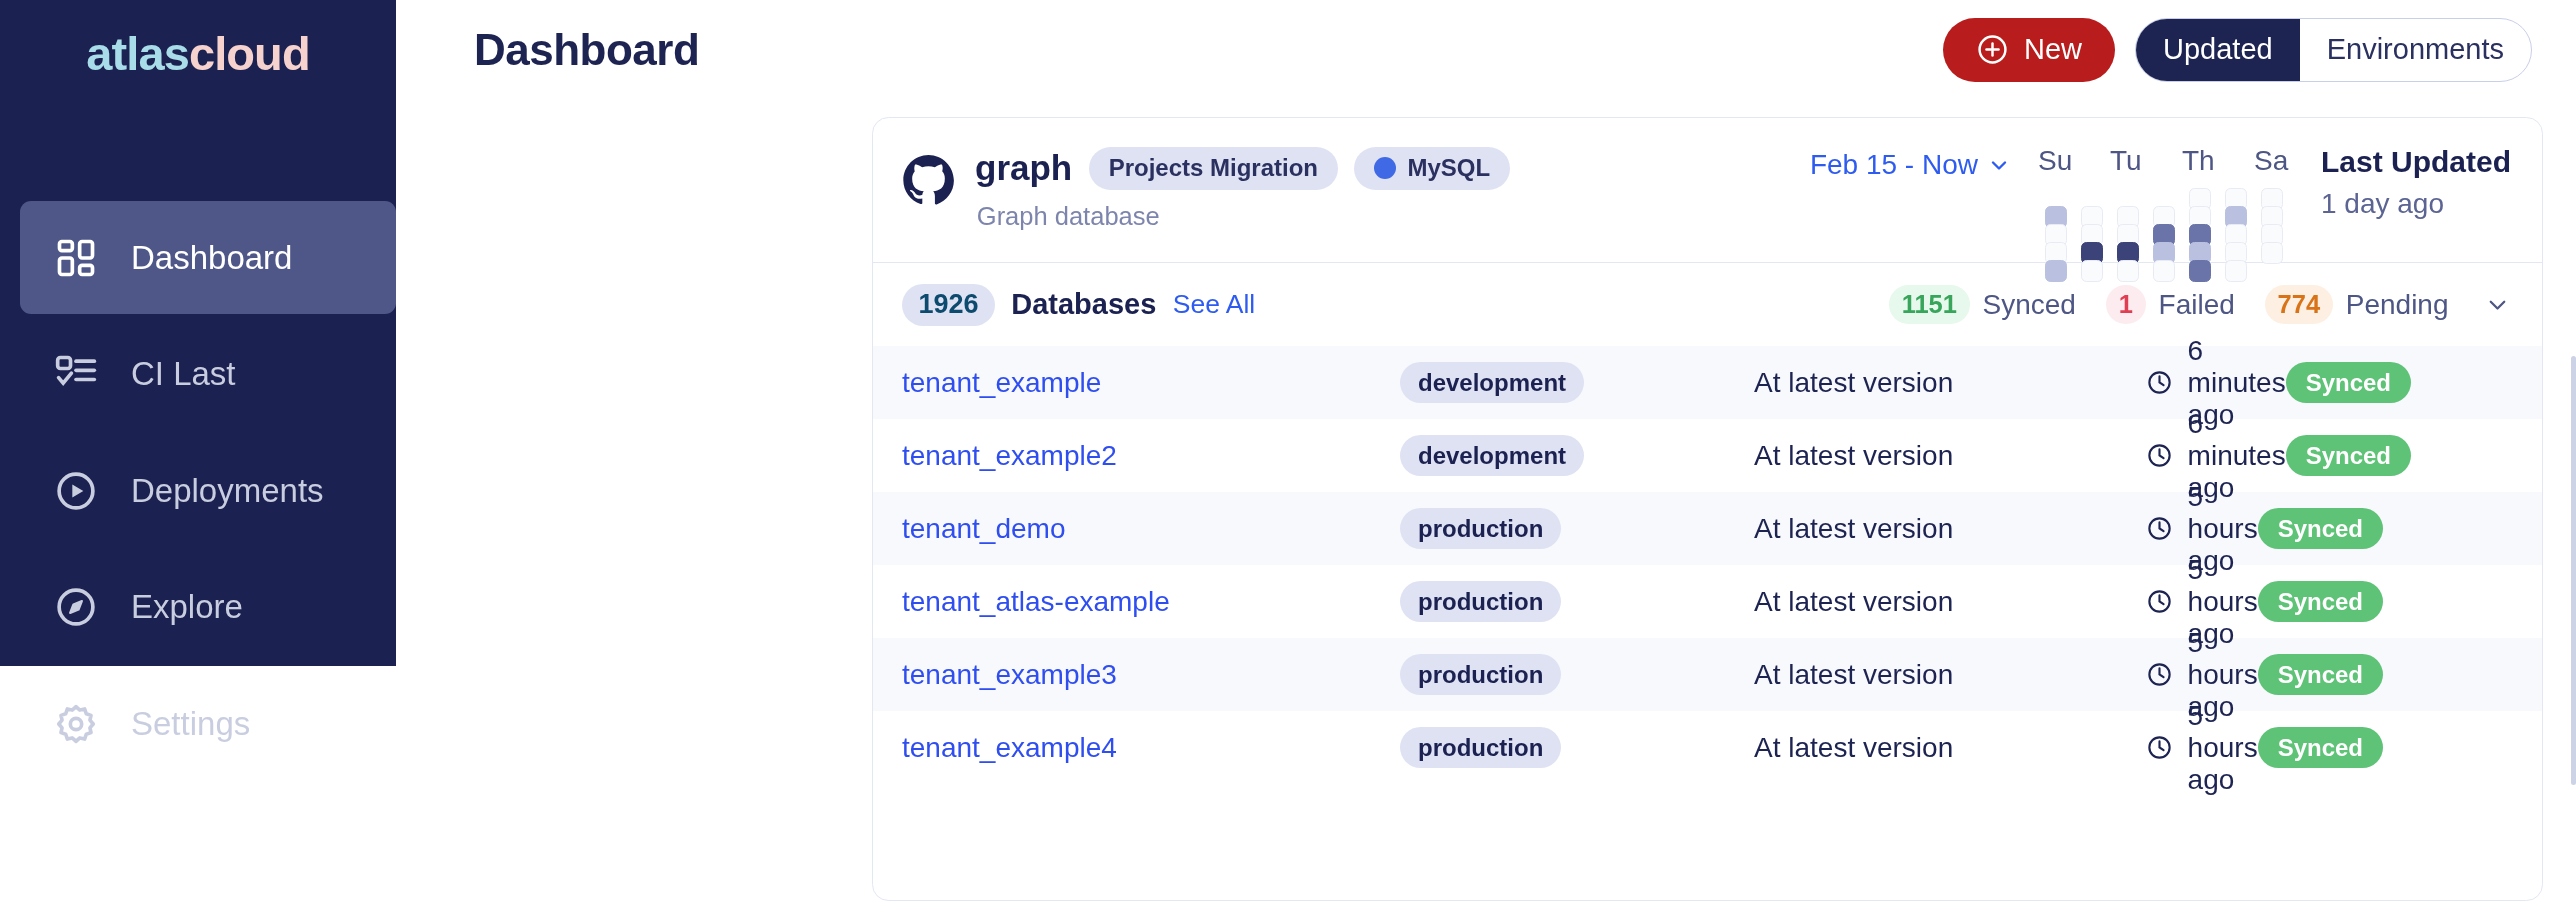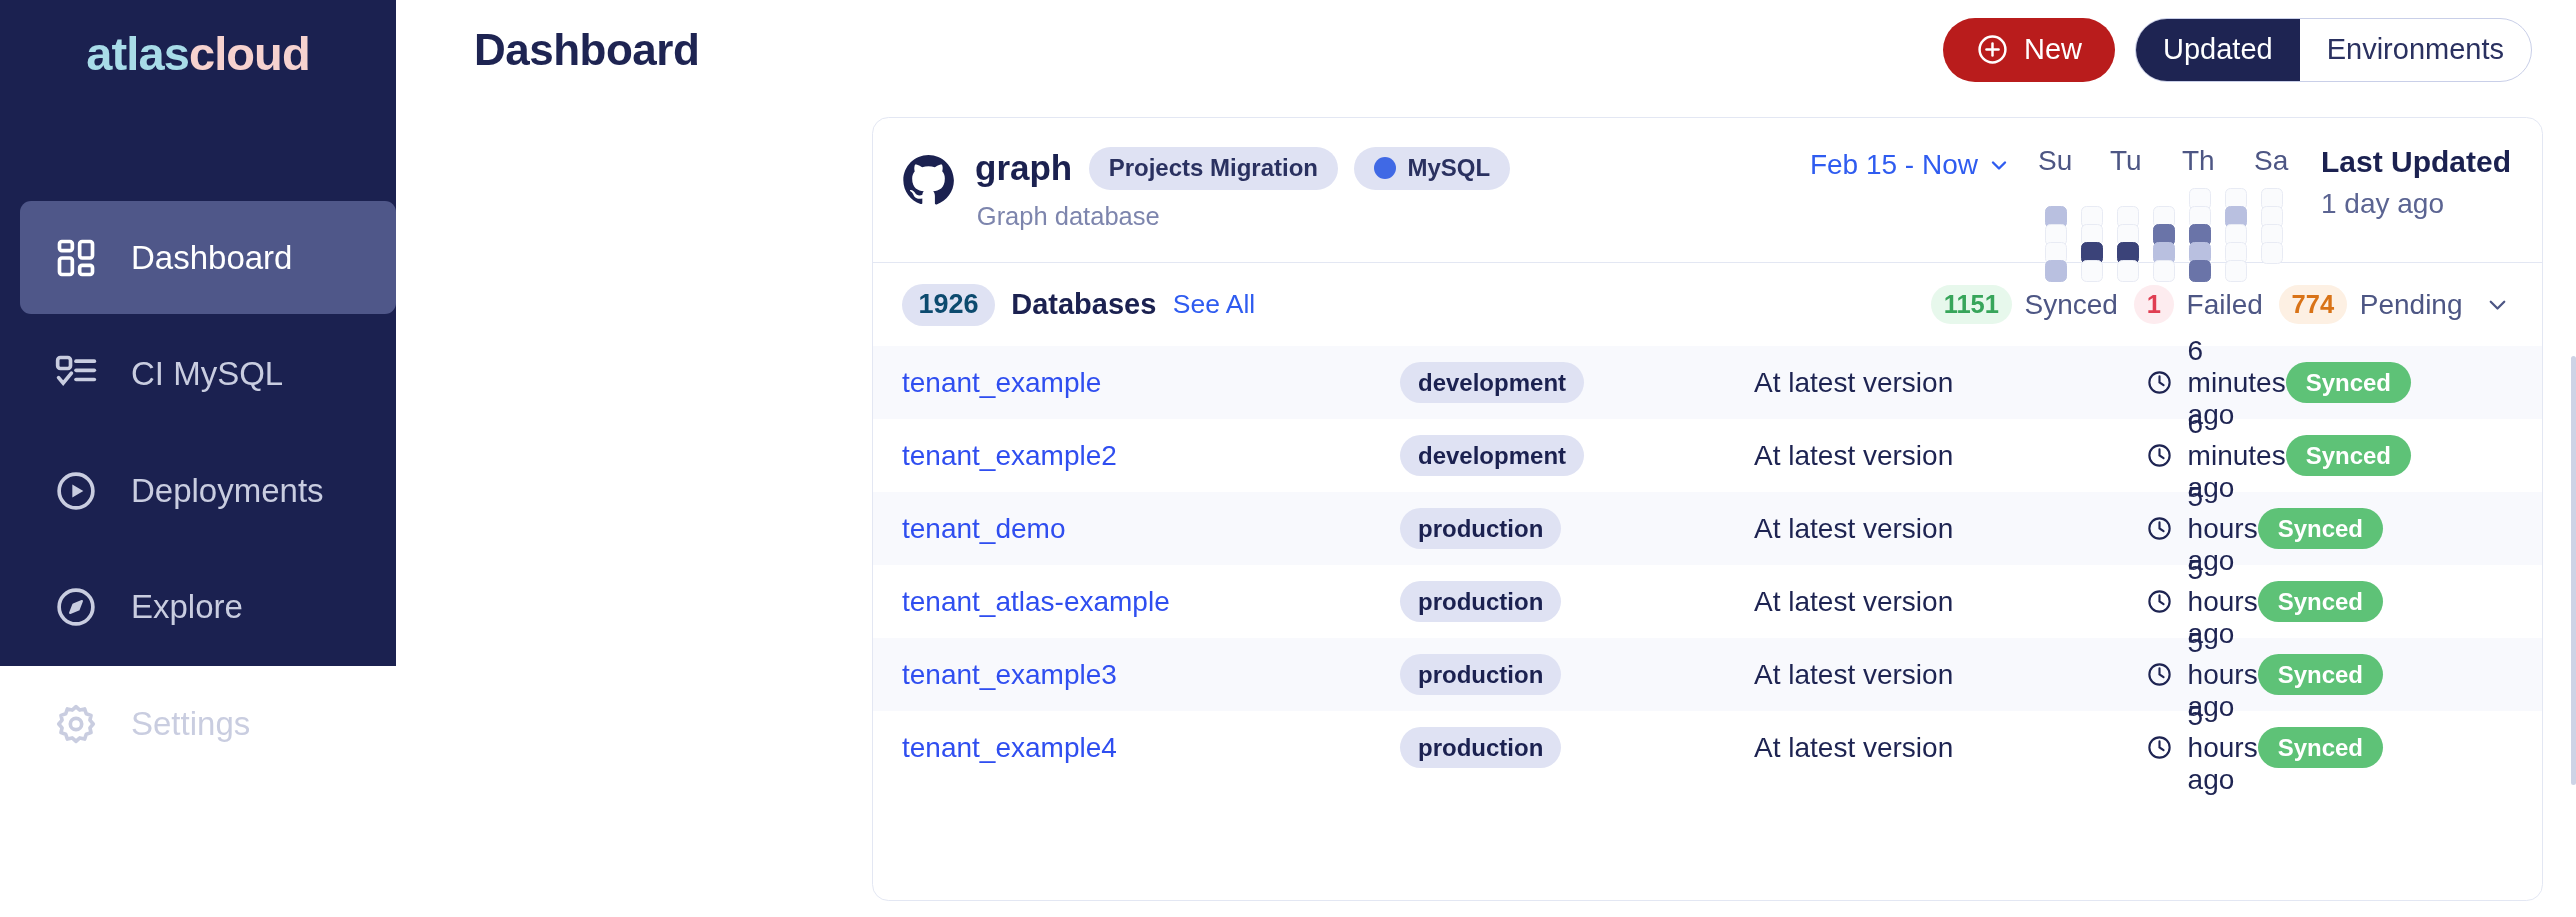--- a/index.html
+++ b/index.html
@@ -186,21 +186,21 @@
   }
   .sum-left { display: flex; align-items: center; gap: 16.4px; }
   .count-pill {
     background: #dfe2f3; color: #0c4a6e;
     border-radius: 911px;
     font-size: 27px; font-weight: 700;
     padding: 5.5px 16.4px;
   }
   .sum-title { font-size: 29px; font-weight: 700; color: #1b2150; }
   .see-all { font-size: 26.5px; color: #2f5cf0; }
-  .sum-right { margin-left: auto; display: flex; align-items: center; gap: 16px; }
+  .sum-right { margin-left: auto; display: flex; align-items: center; gap: 30px; }
   .stat { display: flex; align-items: center; gap: 12.8px; font-size: 28px; color: #4d5684; }
   .stat .num { border-radius: 911px; font-size: 25.5px; font-weight: 700; padding: 4.6px 12.8px; }
   .stat.synced .num { background: #e7f8ec; color: #37a55a; }
   .stat.failed .num { background: #fdecef; color: #e03e52; }
   .stat.pending .num { background: #fdf0e3; color: #d97317; }
   .chev-btn { margin-left: 5.5px; display: flex; align-items: center; }
   .chev-btn svg { width: 27px; height: 27px; display:block; }
 
   
   .table { }
@@ -266,21 +266,21 @@
       <div class="nav-item">
         <span class="nav-icon">
           <svg viewBox="0 0 24 24" fill="none" stroke="#c9cde0" stroke-width="2" stroke-linecap="round">
             <rect x="2" y="3" width="7" height="6" rx="1.5"></rect>
             <polyline points="2.5,14 5,17 9.5,11.5"></polyline>
             <line x1="12" y1="5" x2="22" y2="5"></line>
               <line x1="12" y1="10" x2="22" y2="10"></line>
             <line x1="12" y1="15" x2="22" y2="15"></line>
           </svg>
         </span>
-        <span>CI MySQL</span>
+        <span>CI Last</span>
       </div>
 
       <div class="nav-item">
         <span class="nav-icon">
           <svg viewBox="0 0 24 24" fill="none" stroke="#c9cde0" stroke-width="2">
             <circle cx="12" cy="12" r="9.2"></circle>
             <path d="M10 8.4 L16 12 L10 15.6 Z" fill="#c9cde0" stroke="none"></path>
           </svg>
         </span>
         <span>Deployments</span>

